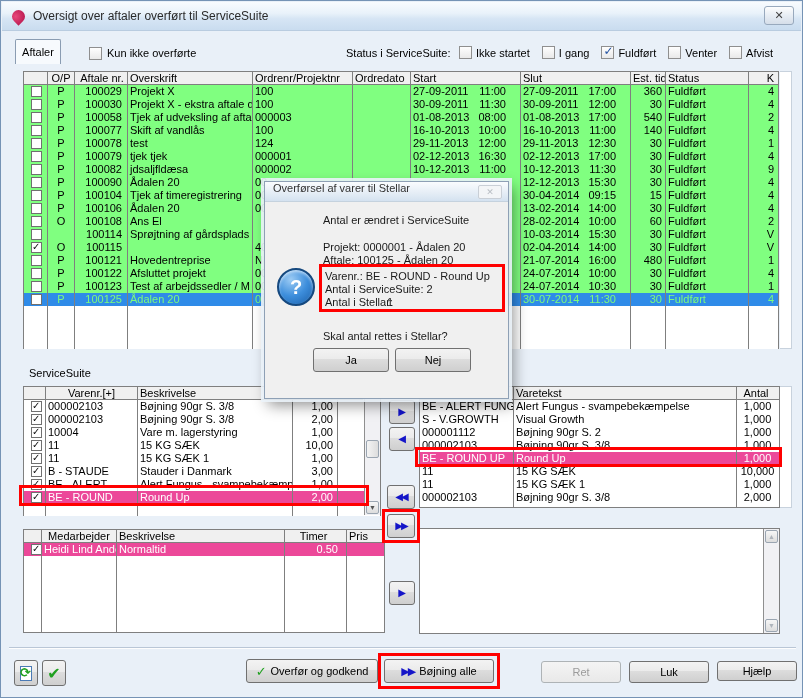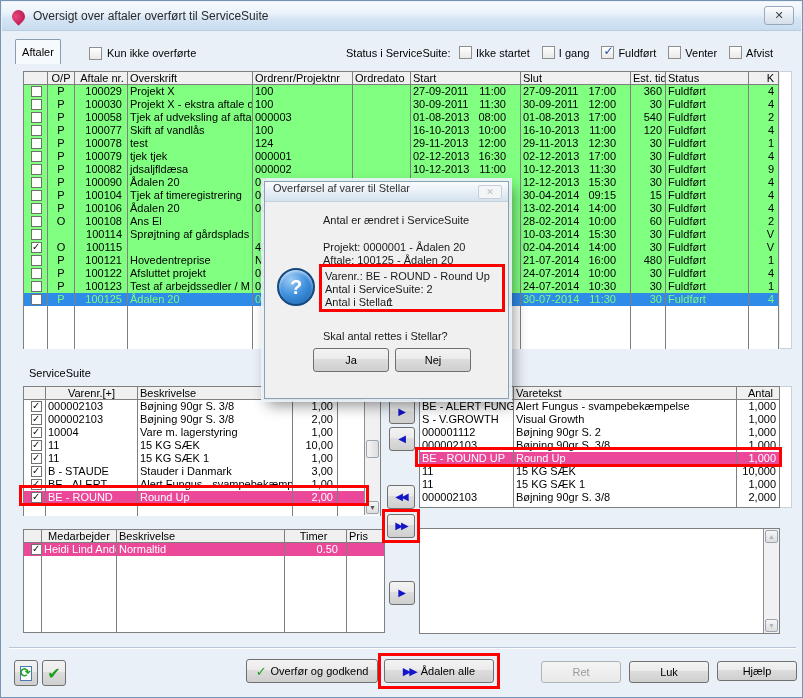--- a/index.html
+++ b/index.html
@@ -44,21 +44,21 @@
   .mt .hdr .col-nr{text-align:center;padding-right:0}
   .mt .hdr .col-st,.mt .hdr .col-sl{display:block;padding:0 2px}
   .mt .hdr .col-et{text-align:left;padding:0 2px}
   
   .lt .col-cb{width:22px}.lt .col-vn{width:92px}.lt .col-bs{width:155px}
   .lt .col-an{width:45px;text-align:right;padding-right:4px}.lt .col-x{width:25px;border-right:none}
   .lt .hdr .col-vn{text-align:center}
   .lt .row.sel,.rt .row.sel,.md .row.sel{background:#ec4899}
   .lt .row.sel .cell,.rt .row.sel .cell,.md .row.sel .cell{color:#fff}
   
-  .rt .col-vn{width:94px}.rt .col-vt{width:223px}.rt .col-an{width:42px;text-align:right;padding-right:3px;border-right:none}
+  .rt .col-vn{width:94px}.rt .col-vt{width:223px}.rt .col-an{width:42px;text-align:center;padding-right:3px;border-right:none}
   .rt .hdr .col-an{padding-right:6px}
   
   .md .col-cb{width:18px}.md .col-me{width:75px}.md .col-bs{width:168px}
   .md .col-ti{width:62px;text-align:right;padding-right:8px}.md .col-pr{width:37px;border-right:none}
   .md .hdr .col-me{text-align:center}.md .hdr .col-ti{text-align:center;padding-left:4px}
   
   .vscroll{position:absolute;background:#F1F1F4;border-left:1px solid #8F8F8F}
   .sb-thumb{position:absolute;left:1px;width:13px;background:linear-gradient(90deg,#F4F4F4,#DDDDDD);border:1px solid #9AA5B1;border-radius:2px}
   .sb-btn{position:absolute;left:1px;width:13px;height:13px;background:linear-gradient(#F6F6F6,#DDDDDD);border:1px solid #9AA5B1;border-radius:2px;
     font-size:7px;color:#555;display:flex;align-items:center;justify-content:center}
@@ -220,21 +220,21 @@
           <span class="cell col-or">100</span>
           <span class="cell col-od"></span>
           <span class="cell col-st">
             <span>16-10-2013</span>
             <span>10:00</span>
           </span>
           <span class="cell col-sl">
             <span>16-10-2013</span>
             <span>11:00</span>
           </span>
-          <span class="cell col-et">120</span>
+          <span class="cell col-et">140</span>
           <span class="cell col-sta">Fuldført</span>
           <span class="cell col-k">4</span>
         </div>
 
         <div class="row body">
           <span class="cell col-cb"><span class="cb"></span></span>
           <span class="cell col-op">P</span>
           <span class="cell col-nr">100078</span>
           <span class="cell col-ov">test</span>
           <span class="cell col-or">124</span>
@@ -724,21 +724,21 @@
   </div>
   <div class="pbtn" style="left:41px;top:659px;width:24px;height:26px">
     <span class="ico-bigcheck">✔</span>
   </div>
   <div class="pbtn" style="left:245px;top:658px;width:132px;height:24px">
     <span class="ico-check">✓</span>
     <span>Overfør og godkend</span>
   </div>
   <div class="pbtn" style="left:383px;top:658px;width:110px;height:24px">
     <span class="ico-dr">▶▶</span>
-    <span>Ådalen alle</span>
+    <span>Bøjning alle</span>
   </div>
   <div class="pbtn dis ul" style="left:540px;top:660px;width:80px;height:22px">Ret</div>
   <div class="pbtn ul" style="left:628px;top:660px;width:80px;height:22px">Luk</div>
   <div class="pbtn ul" style="left:716px;top:660px;width:80px;height:20px">Hjælp</div>
 
   <div class="rb" style="left:18px;top:484px;width:350px;height:21px"></div>
   <div class="rb" style="left:414px;top:446px;width:367px;height:20px"></div>
   <div class="rb" style="left:381px;top:508px;width:38px;height:34px"></div>
   <div class="rb" style="left:377px;top:652px;width:122px;height:36px"></div>
 

